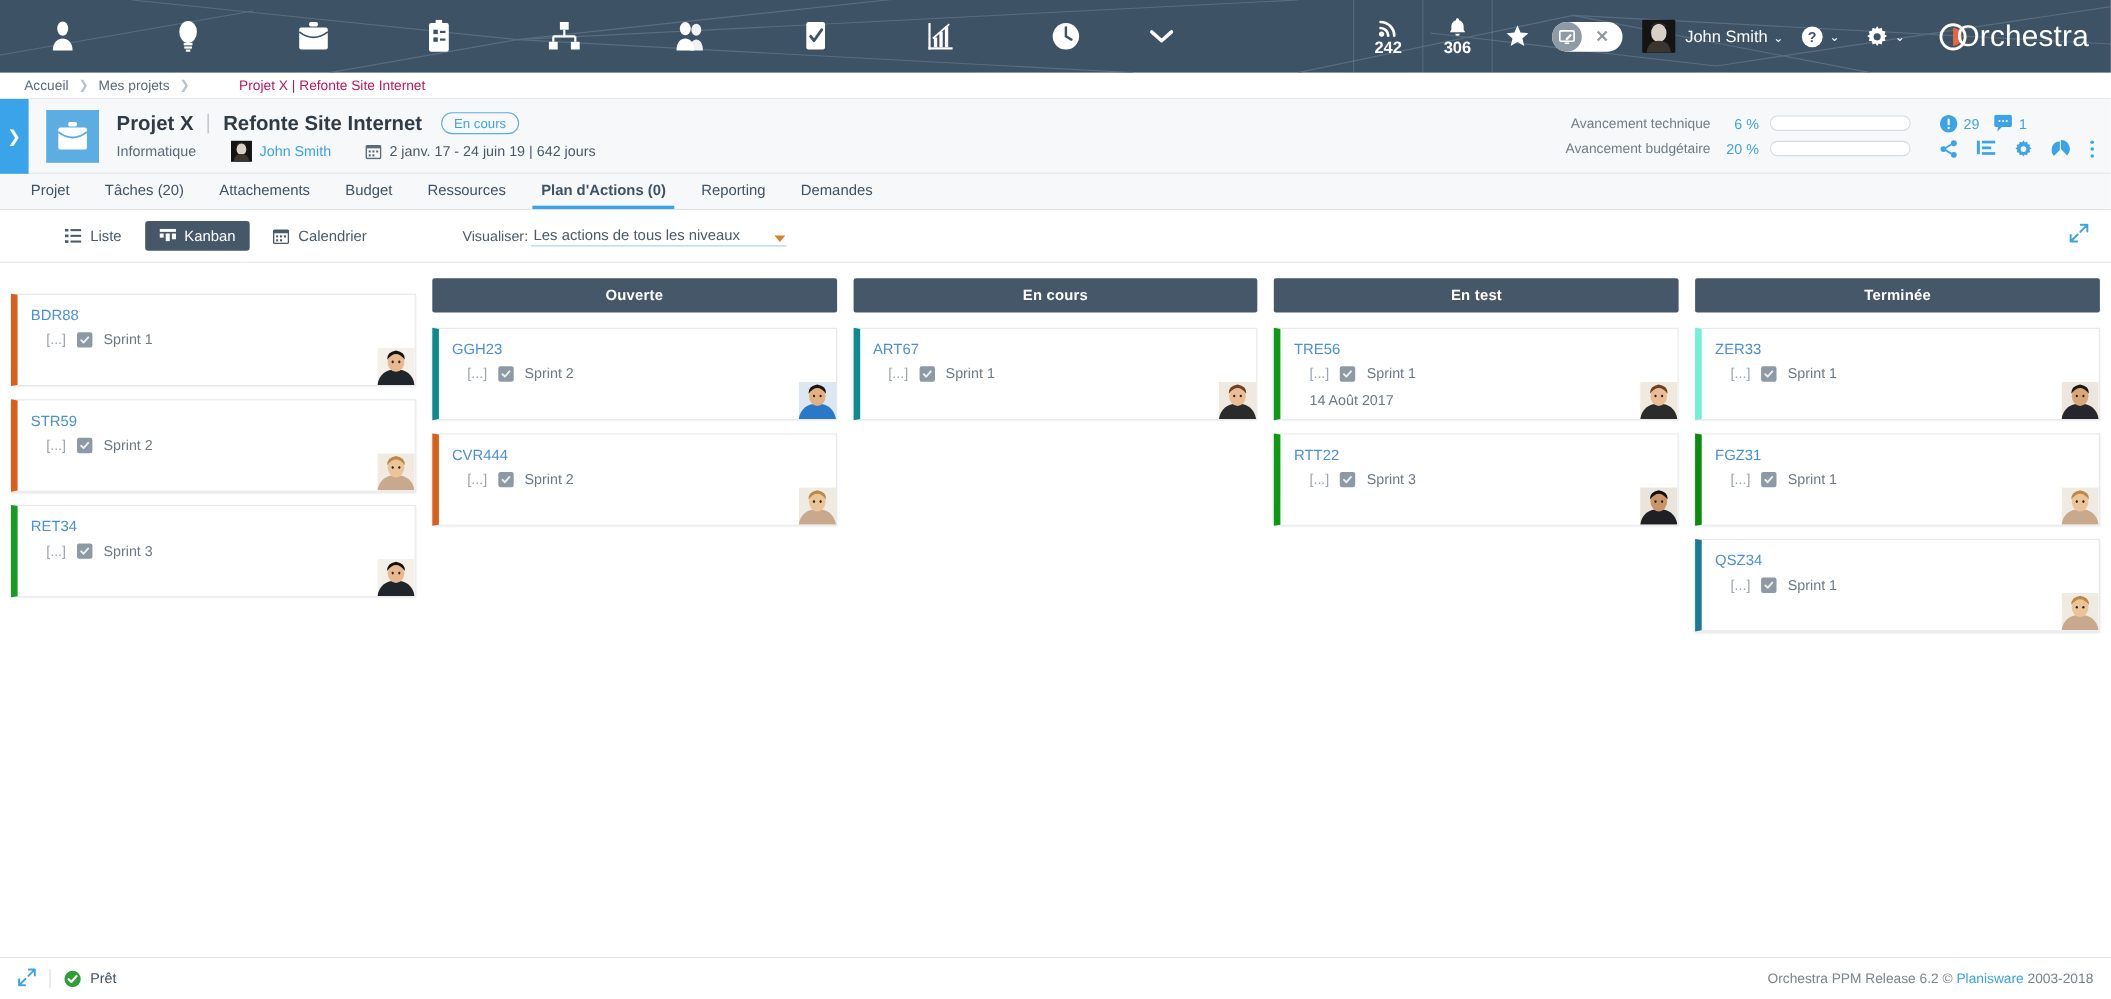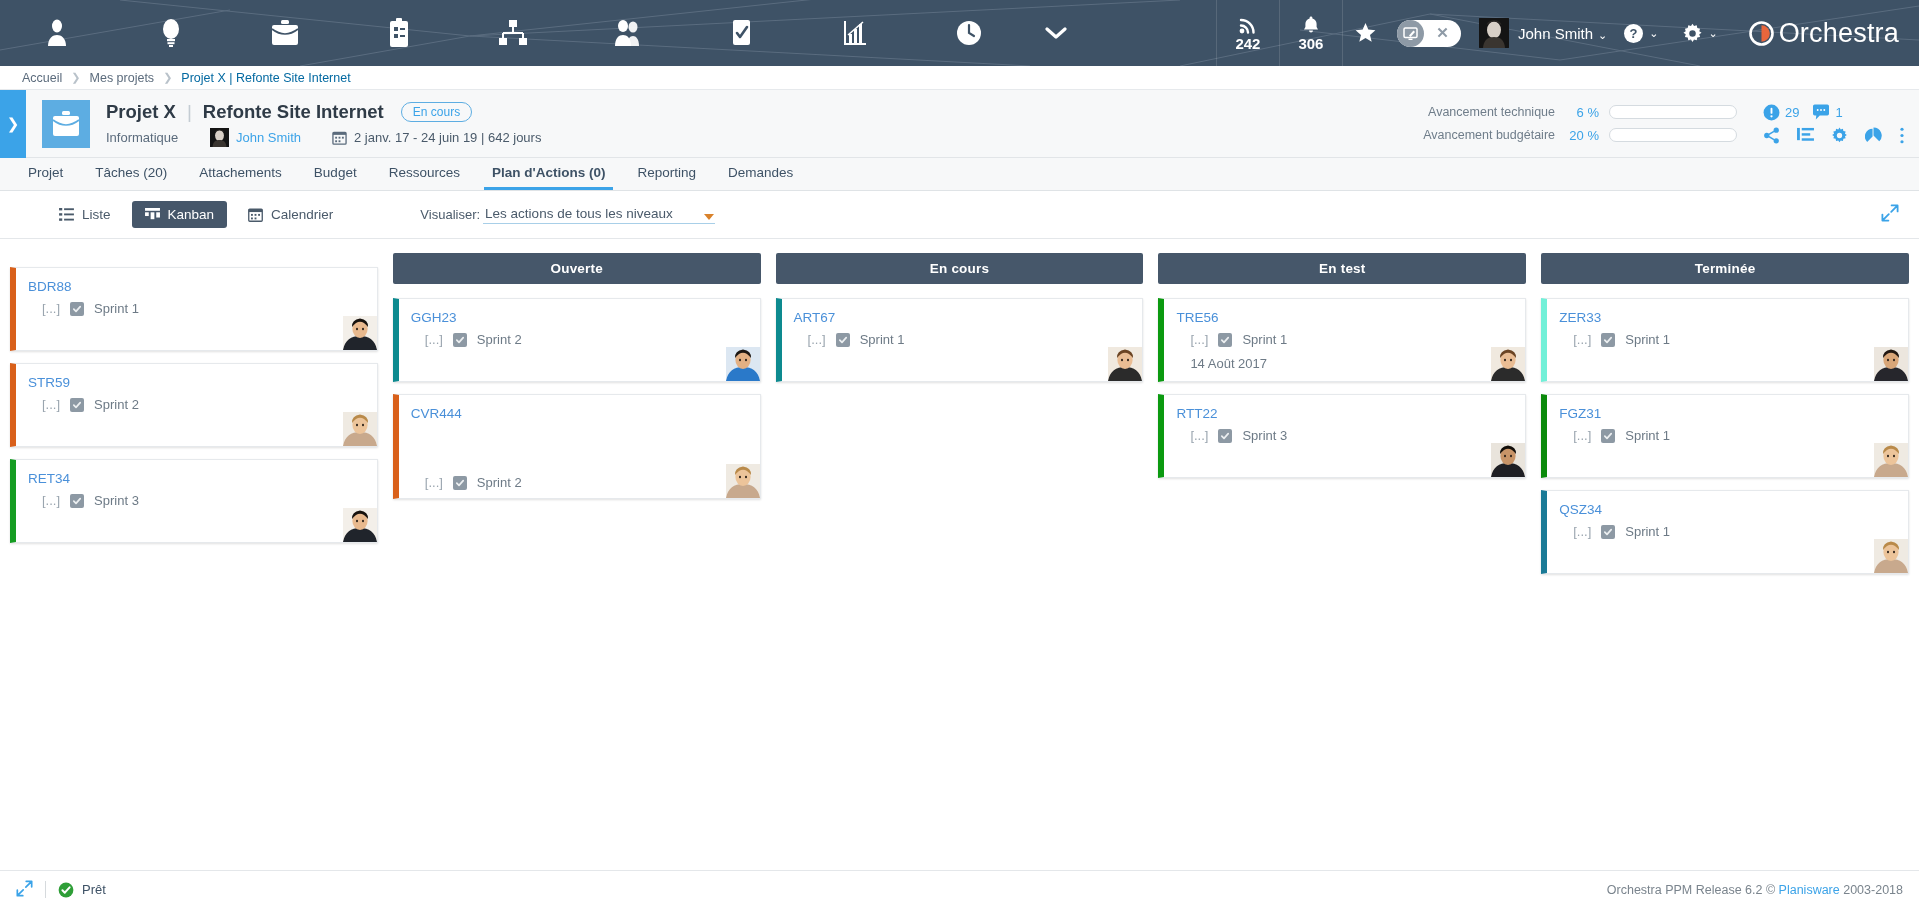--- a/index.html
+++ b/index.html
@@ -70,21 +70,21 @@
 
   
   .breadcrumb {
     height: 24px; display: flex; align-items: center;
     padding-left: 22px; gap: 9px;
     font-size: 12.5px; color: #5b6b7c;
     background: #ffffff; border-bottom: 1px solid #e6e9ec;
   }
   .breadcrumb a { color: #5b6b7c; text-decoration: none; cursor: pointer; }
   .breadcrumb .sep { color: #b9c2ca; font-size: 11px; }
-  .breadcrumb .current { color: #0369a1; }
+  .breadcrumb .current { color: #be185d; margin-left: 36px; }
 
   
   .proj-header {
     position: relative;
     height: 68px; background: #f7f8f9;
     border-bottom: 1px solid #e2e5e8;
     display: flex; align-items: center;
   }
   .side-tab {
     width: 26px; height: 68px; background: #3ba3e8;
@@ -368,21 +368,21 @@
           <path d="M11 0.8 l1.6 2.4 2.8 -0.8 0.6 2.9 2.9 0.6 -0.8 2.8 2.4 1.6 -2.4 1.6 0.8 2.8 -2.9 0.6 -0.6 2.9 -2.8 -0.8 -1.6 2.4 -1.6 -2.4 -2.8 0.8 -0.6 -2.9 -2.9 -0.6 0.8 -2.8 -2.4 -1.6 2.4 -1.6 -0.8 -2.8 2.9 -0.6 0.6 -2.9 2.8 0.8 Z" fill="#fff"></path>
           <circle cx="11" cy="11" r="3.4" fill="#3e5266"></circle>
         </svg>
       <span class="caret-sm">⌄</span>
     </div>
     <div class="logo">
       <svg width="27" height="27" viewBox="0 0 27 27" style="margin-right:1px;">
         <circle cx="13.5" cy="13.5" r="11" fill="none" stroke="#ffffff" stroke-width="2.6"></circle>
         <path d="M13.5 5.2 A8.3 8.3 0 0 1 13.5 21.8 Z" fill="#e8663c"></path>
       </svg>
-      <span style="margin-left:-25px;padding-left:28px;">Orchestra</span>
+      <span style="margin-left:-25px;padding-left:14px;">Orchestra</span>
     </div>
   </div>
 </div>
 
 <div class="breadcrumb">
   <a>Accueil</a>
   <span class="sep">❯</span>
   <a>Mes projets</a>
   <span class="sep">❯</span>
   <span class="current">Projet X | Refonte Site Internet</span>
@@ -649,21 +649,21 @@
             <svg class="ph" viewBox="0 0 34 34" preserveAspectRatio="xMidYMid slice">
               <rect width="34" height="34" fill="#dce7f2"></rect>
               <path d="M0 34 C2 24 8 20 17 20 C26 20 32 24 34 34 Z" fill="#2a79c9"></path>
               <ellipse cx="17" cy="13" rx="7.6" ry="9" fill="#e3b083"></ellipse>
               <path d="M9 11 Q17 0.5 25 11 Q25.5 4 17 2.6 Q8.6 4 9 11 Z" fill="#1d1713"></path>
               <ellipse cx="14" cy="13" rx="1" ry="1.2" fill="#2b2018"></ellipse>
               <ellipse cx="20" cy="13" rx="1" ry="1.2" fill="#2b2018"></ellipse>
             </svg>
           </div>
         </div>
-        <div class="kcard" style="border-left-color: rgb(217, 96, 26); gap: 47px;">
+        <div class="kcard" style="border-left-color: rgb(217, 96, 26);">
           <div class="kcard-id">CVR444</div>
           <div class="kcard-row">
             <span class="kcard-ell">[...]</span>
             <span class="chk">
               <svg width="10" height="10" viewBox="0 0 10 10">
                 <path d="M1.8 5.2 L4 7.4 L8.2 2.6" stroke="#eceff1" stroke-width="1.7" fill="none" stroke-linecap="round" stroke-linejoin="round"></path>
               </svg>
             </span>
             <span>Sprint 2</span>
           </div>

